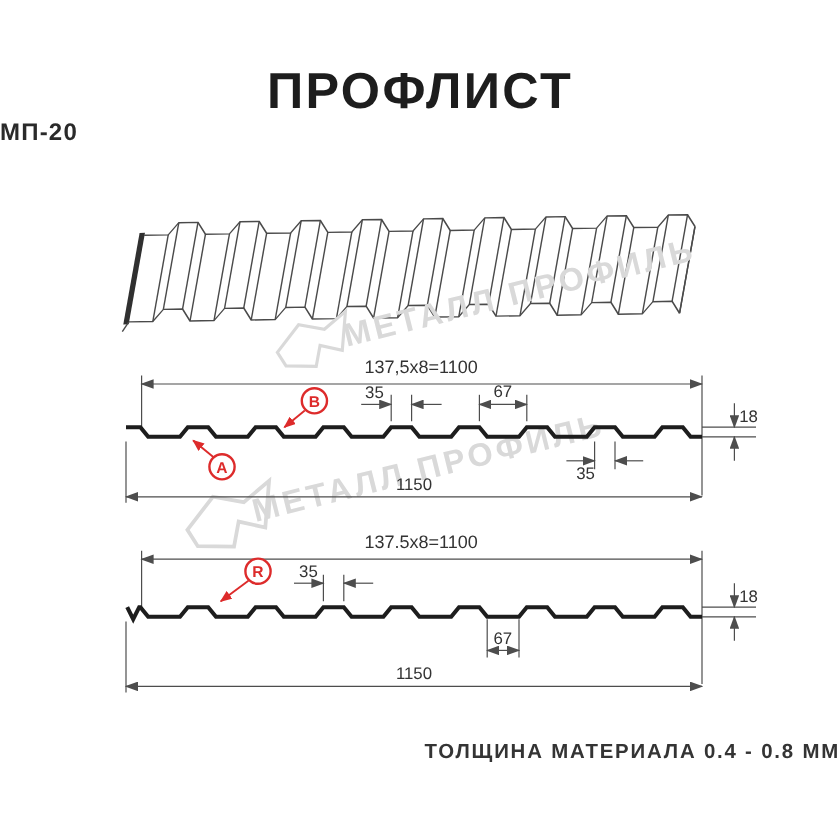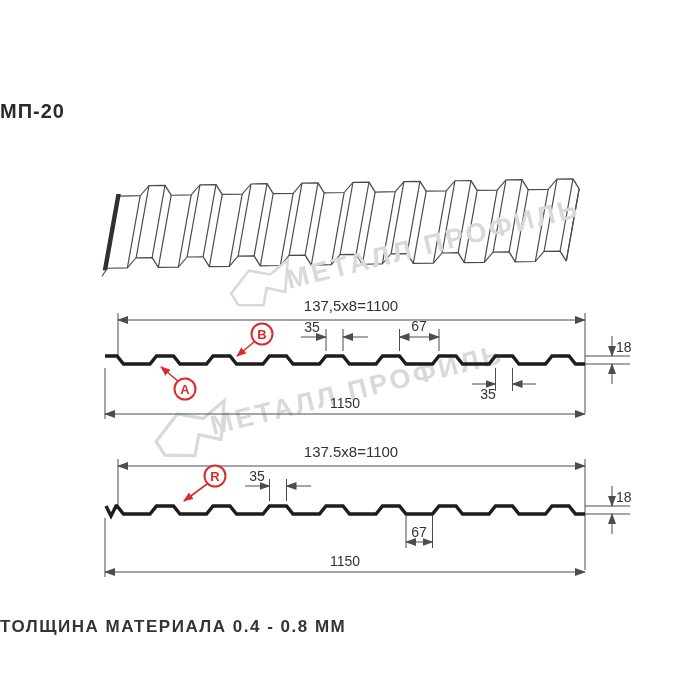--- a/index.html
+++ b/index.html
@@ -22,21 +22,21 @@
     font-size:42px;font-weight:bold;letter-spacing:2px;
     color:var(--ink);
   }
   .subtitle{
     position:absolute;top:100px;left:0;width:700px;
     font-size:20px;font-weight:600;letter-spacing:1px;
     color:#2a2a2a;
   }
   .footer{
     position:absolute;top:617px;left:0;width:700px;
-    text-align:left;
+    text-align:right;
     font-size:17px;font-weight:600;letter-spacing:1.5px;
     color:#343434;
   }
   svg.drawing{position:absolute;top:0;left:0;}
   .profile-line{stroke:var(--ink);stroke-width:3.4;fill:none;stroke-linejoin:miter;}
   .sheet-line{stroke:#4a4a4a;stroke-width:1.2;fill:none;}
   .sheet-edge{stroke:#303030;stroke-width:4.5;fill:none;}
   .dim-line{stroke:var(--dim);stroke-width:1;fill:none;}
   .dim-text{fill:#333333;font-size:14px;font-family:"Liberation Sans",sans-serif;}
   .pitch-text{fill:#333333;font-size:15px;font-family:"Liberation Sans",sans-serif;}
@@ -44,20 +44,21 @@
   .wm-logo{stroke:var(--watermark);stroke-width:2.6;fill:none;stroke-linejoin:miter;}
   .marker-circle{stroke:var(--accent);stroke-width:2;fill:#ffffff;}
   .marker-letter{fill:var(--accent);font-size:13px;font-weight:bold;font-family:"Liberation Sans",sans-serif;}
   .leader{stroke:var(--accent);stroke-width:1.6;fill:none;}
 </style>
 </head>
 <body>
 
 <div class="canvas">
 
+  <div class="title">ПРОФЛИСТ</div>
   <div class="subtitle">МП-20</div>
 
   <svg class="drawing" width="700" height="700" viewBox="0 0 700 700">
     <defs>
       <marker id="ah" orient="auto-start-reverse" markerWidth="11" markerHeight="8" refX="10" refY="4" markerUnits="userSpaceOnUse">
         <path d="M0,0 L11,4 L0,8 Z" fill="var(--dim,#4d4d4d)"></path>
       </marker>
       <marker id="ahred" orient="auto-start-reverse" markerWidth="10" markerHeight="8" refX="9" refY="4" markerUnits="userSpaceOnUse">
         <path d="M0,0 L10,4 L0,8 Z" fill="var(--accent,#dd2b2b)"></path>
       </marker>

